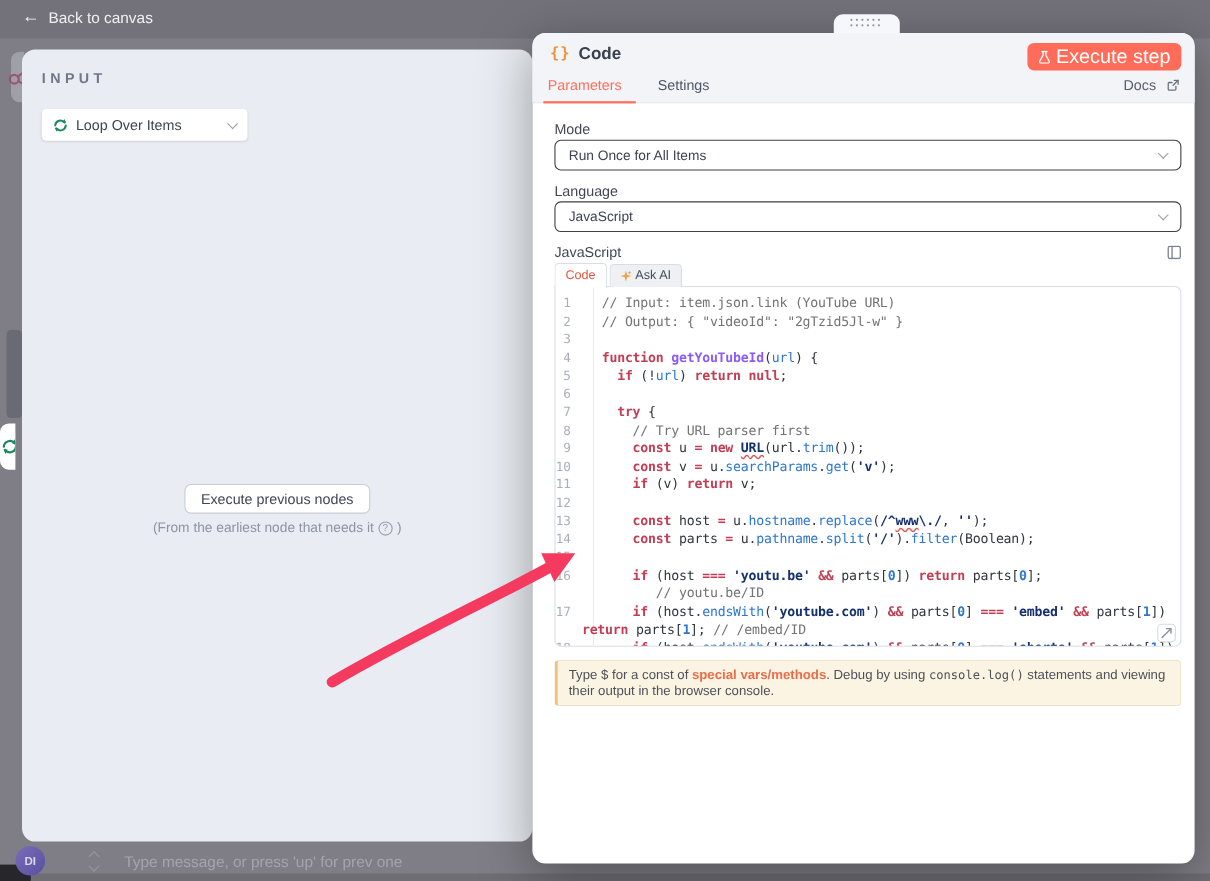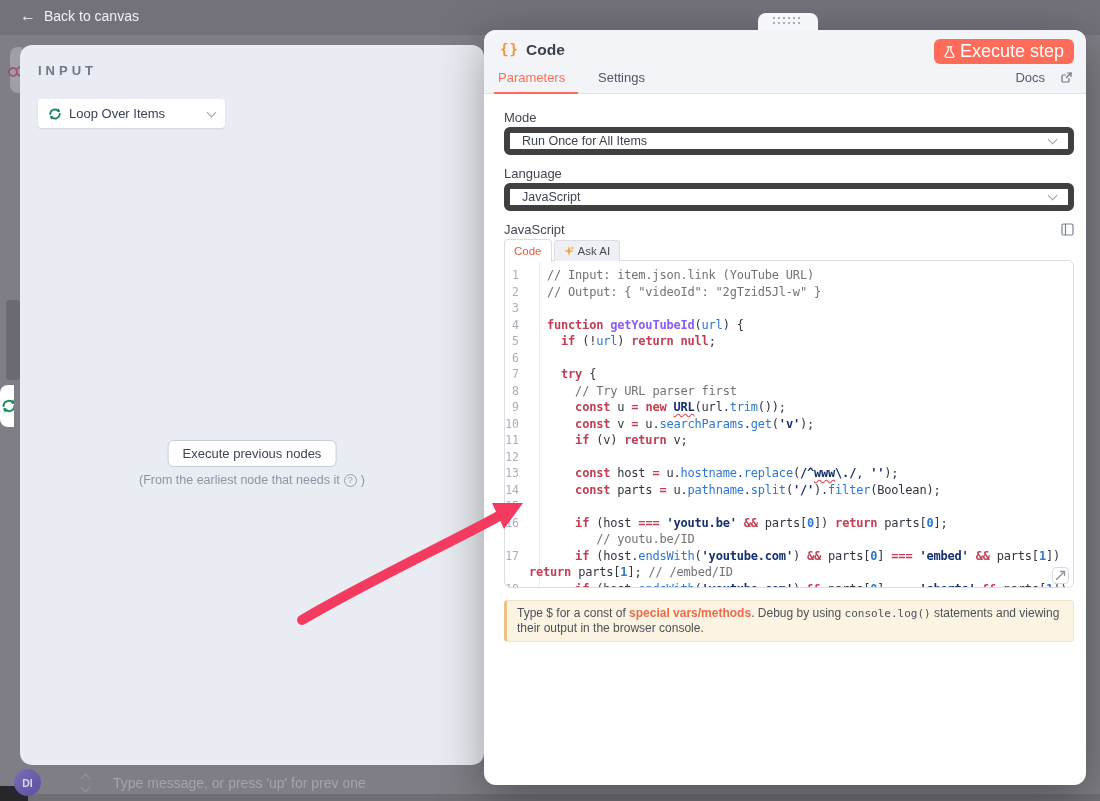--- a/index.html
+++ b/index.html
@@ -69,24 +69,24 @@
            font-size:14px; font-weight:bold; color:#ef9436; letter-spacing:1px; }
   .modal-title { position:absolute; left:42px; top:11px; font-size:15.5px; font-weight:600; color:#3a404c; }
   .execute-btn { position:absolute; right:12px; top:9px; height:25px; padding:0 10px; background:#ff6d5a;
            border:none; border-radius:6px; color:#fff; font-size:18px; display:flex; align-items:center;
            gap:5px; cursor:pointer; font-family:"Liberation Sans",sans-serif;}
   .tab { position:absolute; bottom:8px; font-size:13px; cursor:pointer; }
   .tab-parameters { left:14px; color:#ff6d5a; }
   .tab-settings { left:114px; color:#4f5766; }
   .param-underline { position:absolute; left:10px; bottom:-1px; width:84px; height:2px; background:#ff6d5a; }
   .docs-link { position:absolute; right:14px; bottom:8px; font-size:13px; color:#555d6c; display:flex;
-           align-items:center; gap:16px; cursor:pointer; }
+           align-items:center; gap:10px; cursor:pointer; }
 
   .field-label { position:absolute; left:20px; font-size:13px; color:#414853; }
-  .select-box { position:absolute; left:20px; width:570px; height:28px; border:6px solid #404040;
+  .select-box { position:absolute; left:20px; width:570px; height:28px; border:1px solid #404040;
            border-radius:6px; background:#fff; display:flex; align-items:center; padding:0 12px;
            font-size:12.5px; color:#3d4451; cursor:pointer; }
   .select-box .sel-chevron { margin-left:auto; }
 
   .section-row { position:absolute; left:20px; top:192px; width:570px; display:flex; align-items:center; }
   .section-label { font-size:13px; color:#414853; }
   .panel-icon { margin-left:auto; cursor:pointer; display:flex; }
 
   .editor-tabs { position:absolute; left:20px; top:209px; height:22px; display:flex; align-items:flex-end; z-index:2;}
   .ed-tab { height:21px; display:flex; align-items:center; gap:4px; padding:0 9px; font-size:11.5px;

